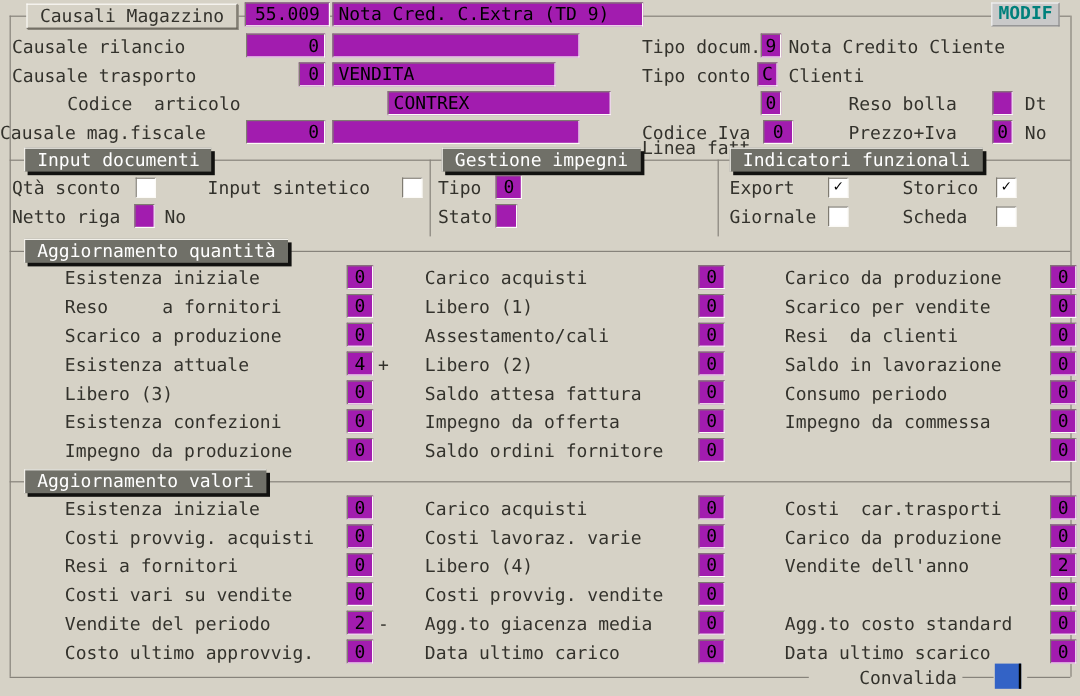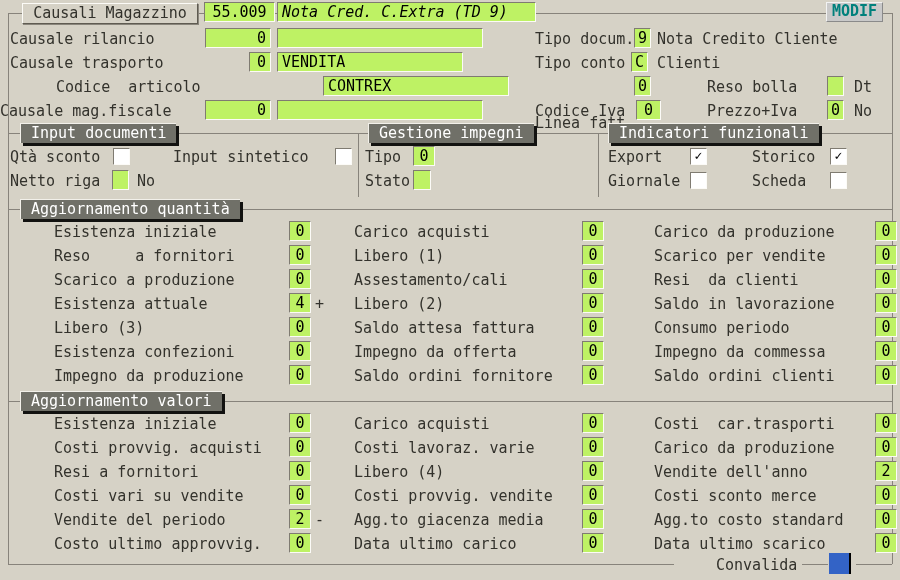--- a/index.html
+++ b/index.html
@@ -5,21 +5,21 @@
   html,body{margin:0;padding:0;}
   .form{
     position:relative;width:900px;height:580px;overflow:hidden;
     background:var(--bg,#d6d2c6);
     font-family:"DejaVu Sans Mono","Liberation Mono",monospace;
     font-size:15px;color:#33322c;
   }
   .row{position:absolute;left:0;width:900px;height:24px;line-height:24px;}
   .lbl{position:absolute;top:0;white-space:pre;line-height:24px;}
   .inp{
-    position:absolute;top:1px;height:18px;line-height:18px;background:#bef264;color:#000;
+    position:absolute;top:1px;height:18px;line-height:18px;background:#a21caf;color:#000;
     border:1px solid;border-color:#7f7b71 #fcfbf7 #fcfbf7 #7f7b71;
   }
   .num{text-align:right;padding-right:4px;}
   .ctr{text-align:center;}
   .txt{padding-left:4px;white-space:pre;}
   .cellbox{width:20px;text-align:center;}
   .check{
     position:absolute;top:3px;width:15px;height:15px;background:#fff;
     border:1px solid;border-color:#7f7b71 #fcfbf7 #fcfbf7 #7f7b71;
     text-align:center;line-height:14px;font-size:13px;font-weight:bold;color:#000;
@@ -58,21 +58,21 @@
 <body>
 
 <div class="form">
 
   <div class="hline" style="left:8px;top:13px;width:884px;"></div>
   <div class="vline" style="left:8px;top:13px;height:551px;"></div>
   <div class="vline" style="left:892px;top:13px;height:551px;"></div>
 
   <div class="titlebtn">Causali Magazzino</div>
   <div class="inp ctr" style="left:204px;top:2px;width:69px;">55.009</div>
-  <div class="inp txt" style="left:277px;top:2px;width:253px;font-style:italic;">Nota Cred. C.Extra (TD 9)</div>
+  <div class="inp txt" style="left:277px;top:2px;width:253px;">Nota Cred. C.Extra (TD 9)</div>
   <div class="modif">MODIF</div>
 
   <div class="row" style="top:27px;">
     <span class="lbl" style="left:10px;">Causale rilancio</span>
     <span class="inp num" style="left:205px;width:60px;">0</span>
     <span class="inp txt" style="left:277px;width:200px;"></span>
   </div>
   <div class="row" style="top:51px;">
     <span class="lbl" style="left:10px;">Causale trasporto</span>
     <span class="inp num" style="left:249px;width:16px;">0</span>
@@ -223,21 +223,20 @@
       </div>
       <div class="cell c0">
         <span class="lbl">Impegno da produzione</span>
         <span class="inp cellbox">0</span>
       </div>
       <div class="cell c1">
         <span class="lbl">Saldo ordini fornitore</span>
         <span class="inp cellbox">0</span>
       </div>
       <div class="cell c2">
-        <span class="lbl">Saldo ordini clienti</span>
         <span class="inp cellbox">0</span>
       </div>
     </div>
 
   <div class="hline" style="left:8px;top:401px;width:884px;"></div>
   <div class="secbtn" style="left:20px;top:391px;">Aggiornamento valori</div>
   <div id="val-grid" class="grid" style="top:412px;">
       <div class="cell c0">
         <span class="lbl">Esistenza iniziale</span>
         <span class="inp cellbox">0</span>
@@ -277,21 +276,20 @@
       </div>
       <div class="cell c0">
         <span class="lbl">Costi vari su vendite</span>
         <span class="inp cellbox">0</span>
       </div>
       <div class="cell c1">
         <span class="lbl">Costi provvig. vendite</span>
         <span class="inp cellbox">0</span>
       </div>
       <div class="cell c2">
-        <span class="lbl">Costi sconto merce</span>
         <span class="inp cellbox">0</span>
       </div>
       <div class="cell c0">
         <span class="lbl">Vendite del periodo</span>
         <span class="inp cellbox">2</span>
         <span class="sfx">-</span>
       </div>
       <div class="cell c1">
         <span class="lbl">Agg.to giacenza media</span>
         <span class="inp cellbox">0</span>

